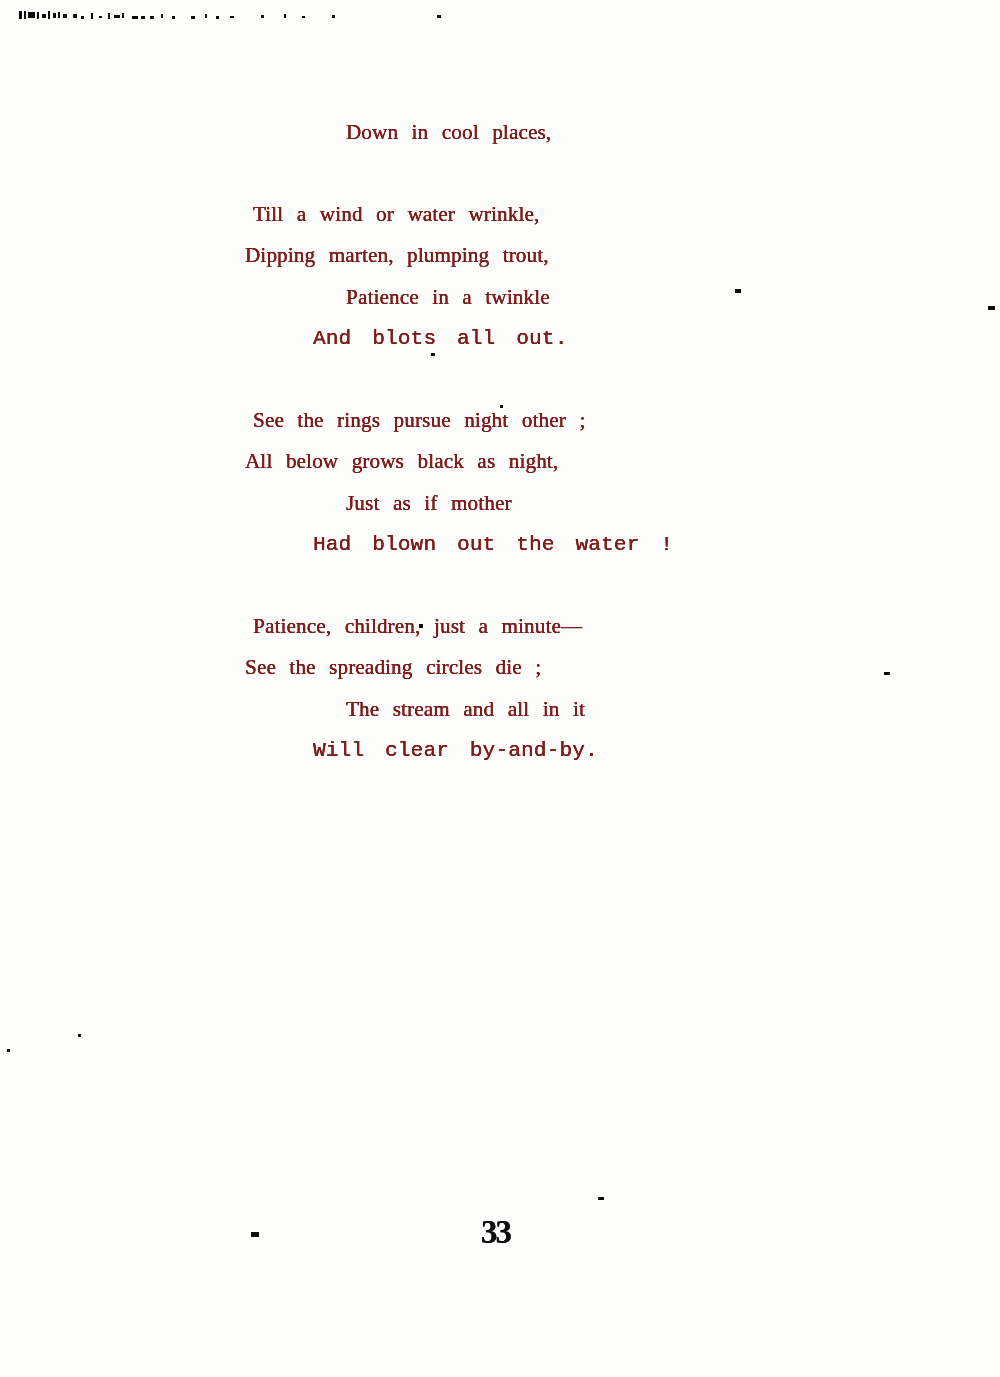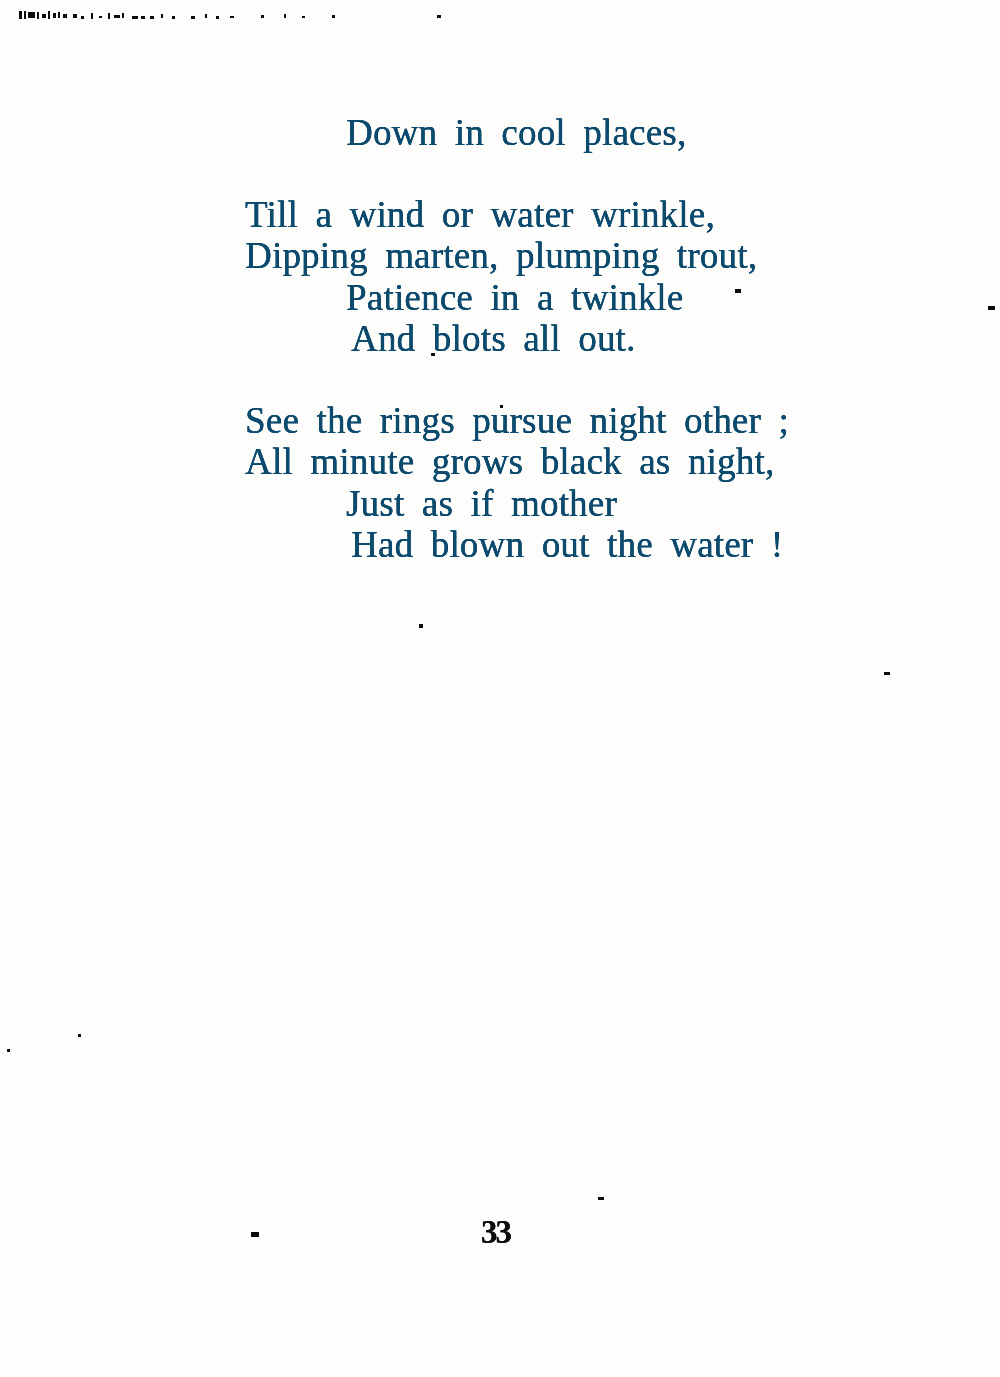--- a/index.html
+++ b/index.html
@@ -8,33 +8,33 @@
     width:1000px;height:1377px;
     margin:0 auto;
     background:#fdfdfc;
     overflow:hidden;
     font-family:"Liberation Serif", serif;
     color:#0c0c0c;
   }
   .poem{
     position:absolute;
     left:245px;top:112px;width:640px;
-    font-size:37px;
+    font-size:21px;
     line-height:41.5px;
     word-spacing:8px;
     letter-spacing:0.2px;
-    color:#0c4a6e;
+    color:#7f1d1d;
     text-shadow:0 0 0.55px currentColor, 0.25px 0 0 currentColor;
   }
   .stanza{margin:0 0 40px 0;}
   .line{white-space:pre;}
-  .l0{margin-left:0;}
+  .l0{margin-left:8px;}
   .l1{}
   .l2{margin-left:101px;}
-  .l3{margin-left:106px;}
+  .l3{margin-left:68px;font-family:Liberation Mono, monospace;}
   .page-number{
     position:absolute;
     left:481px;top:1214px;
     font-size:33px;
     font-weight:bold;
     letter-spacing:-2px;
     color:#0c0c0c;
     text-shadow:0 0 0.6px currentColor;
   }
   .speck{position:absolute;background:#0c0c0c;}
@@ -95,23 +95,29 @@
 
     <div class="stanza">
       <div class="line l0">Till a wind or water wrinkle,</div>
       <div class="line l1">Dipping marten, plumping trout,</div>
       <div class="line l2">Patience in a twinkle</div>
       <div class="line l3">And blots all out.</div>
     </div>
 
     <div class="stanza">
       <div class="line l0">See the rings pursue night other ;</div>
-      <div class="line l1">All minute grows black as night,</div>
+      <div class="line l1">All below grows black as night,</div>
       <div class="line l2">Just as if mother</div>
       <div class="line l3">Had blown out the water !</div>
     </div>
 
+    <div class="stanza">
+      <div class="line l0">Patience, children, just a minute—</div>
+      <div class="line l1">See the spreading circles die ;</div>
+      <div class="line l2">The stream and all in it</div>
+      <div class="line l3">Will clear by-and-by.</div>
+    </div>
 
   </div>
 
   <div class="page-number">33</div>
 
 </div>
 
 </body></html>

